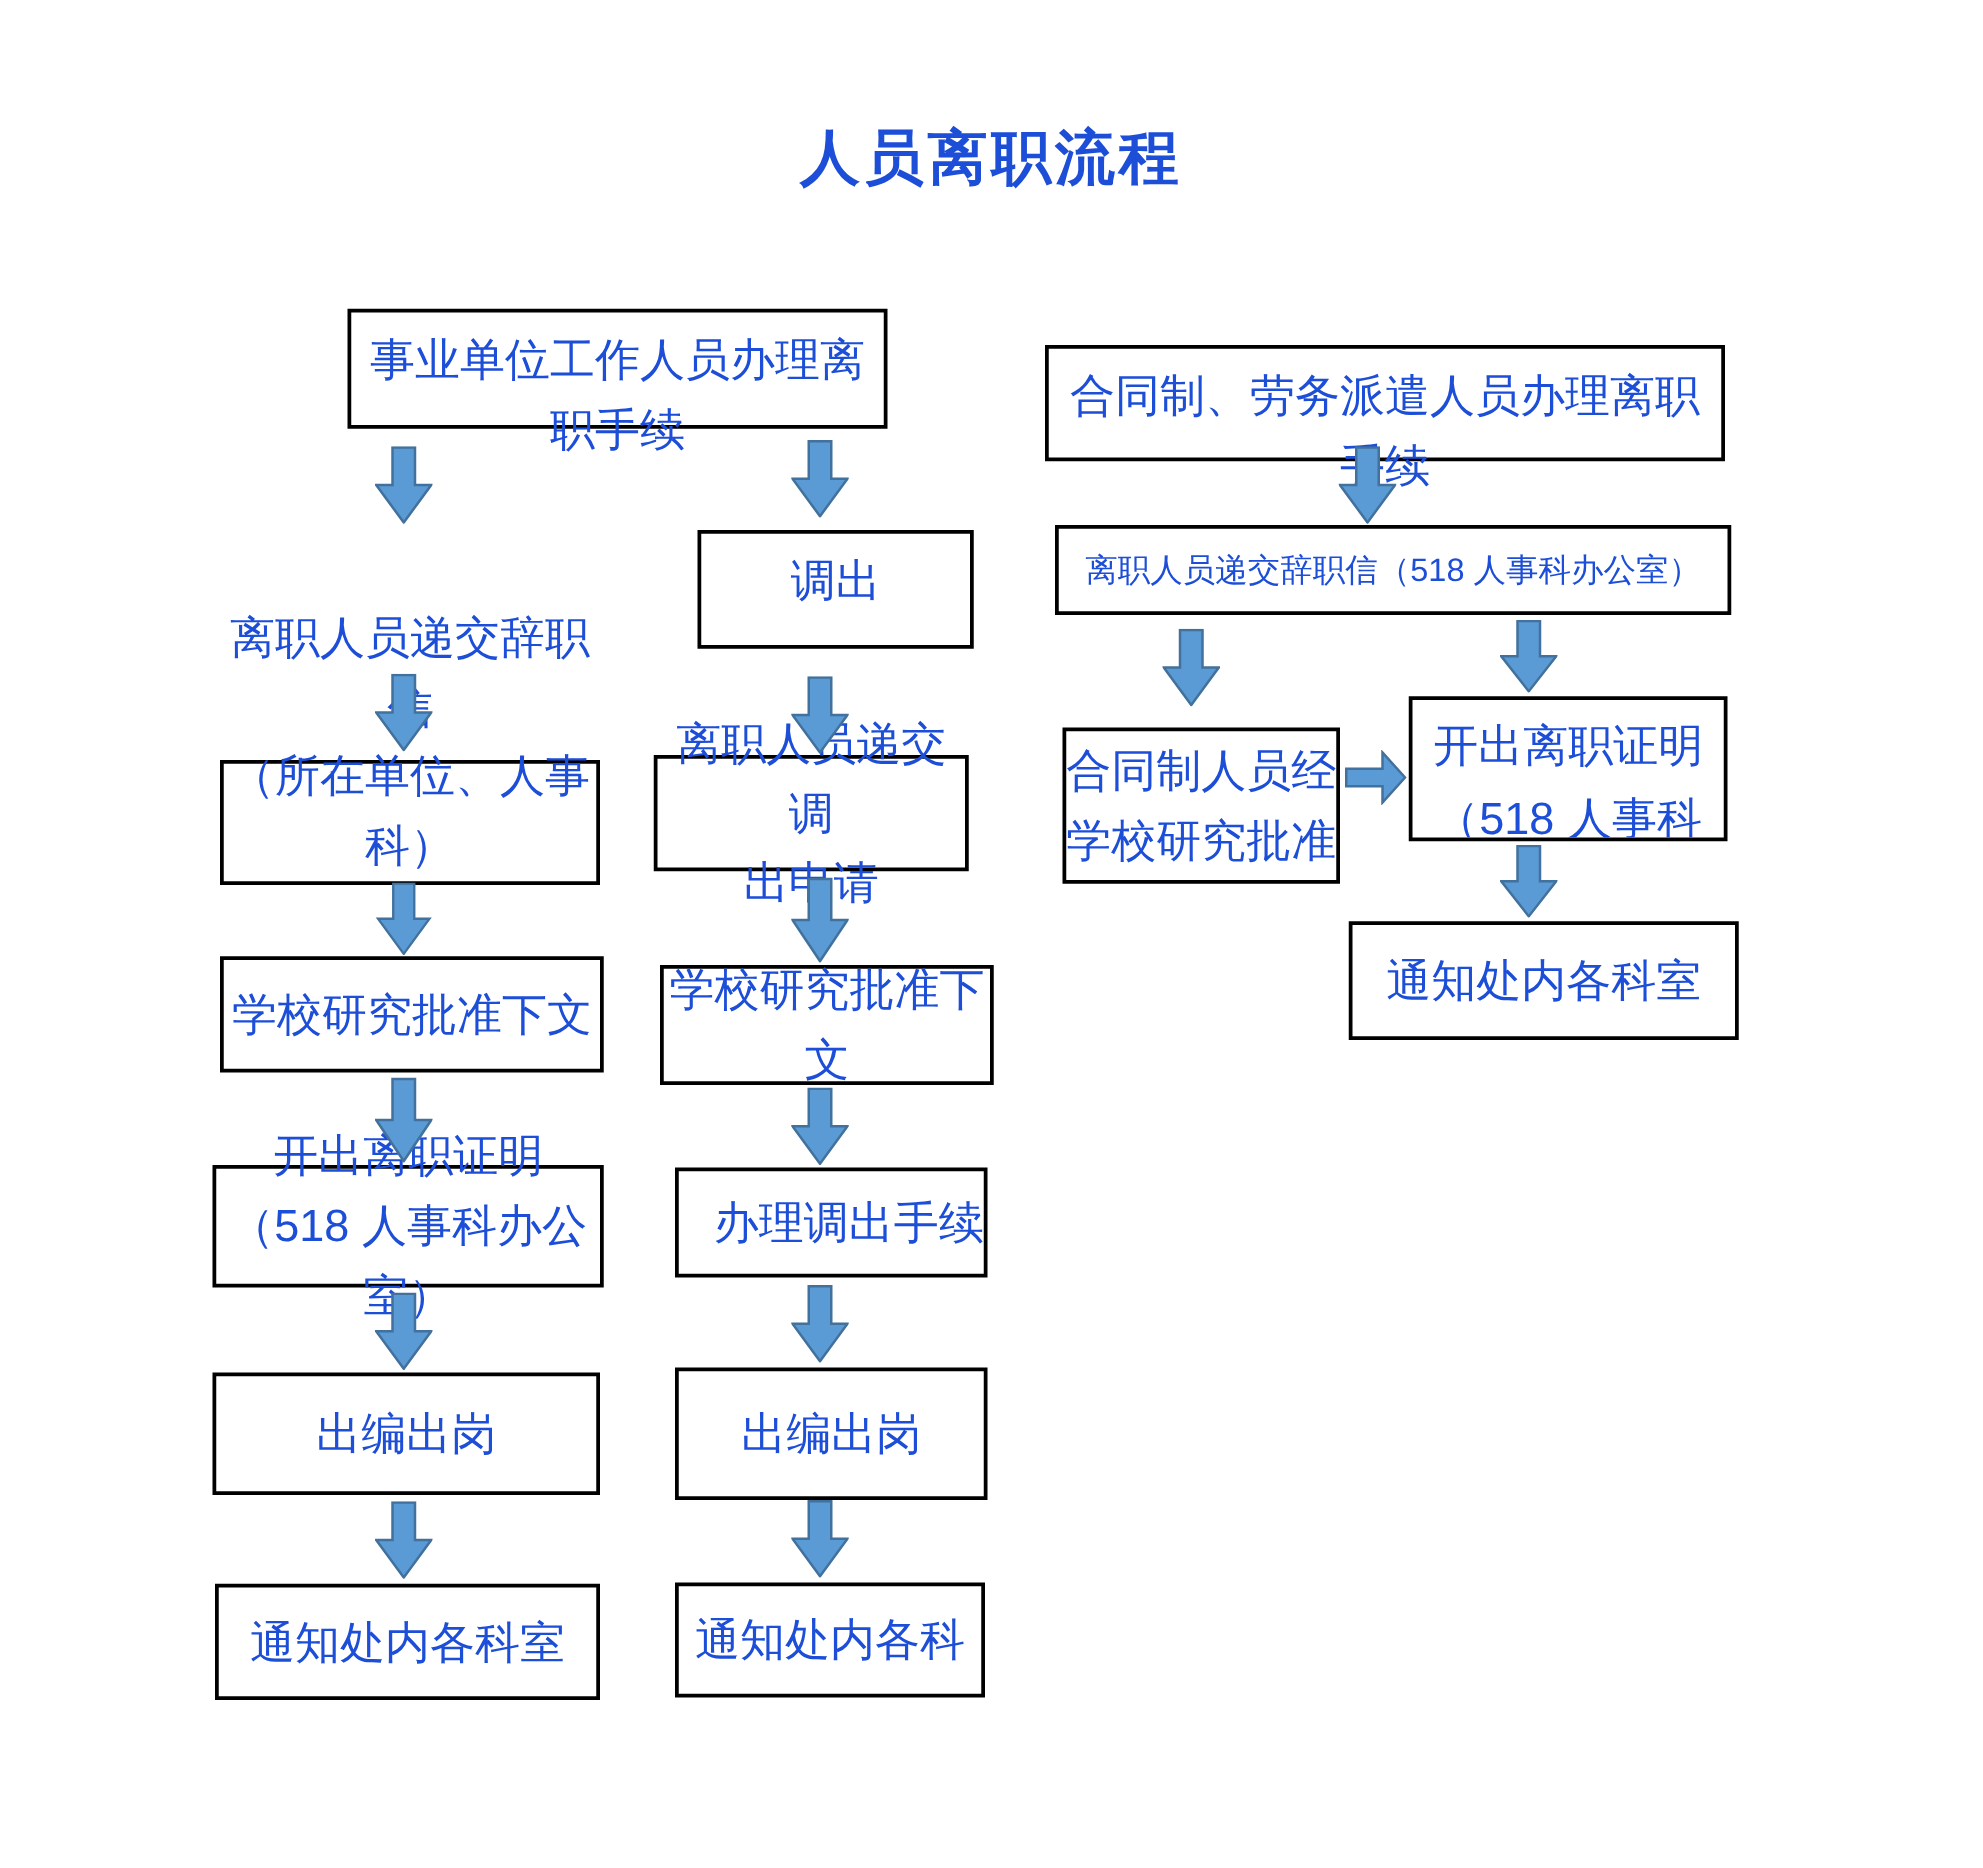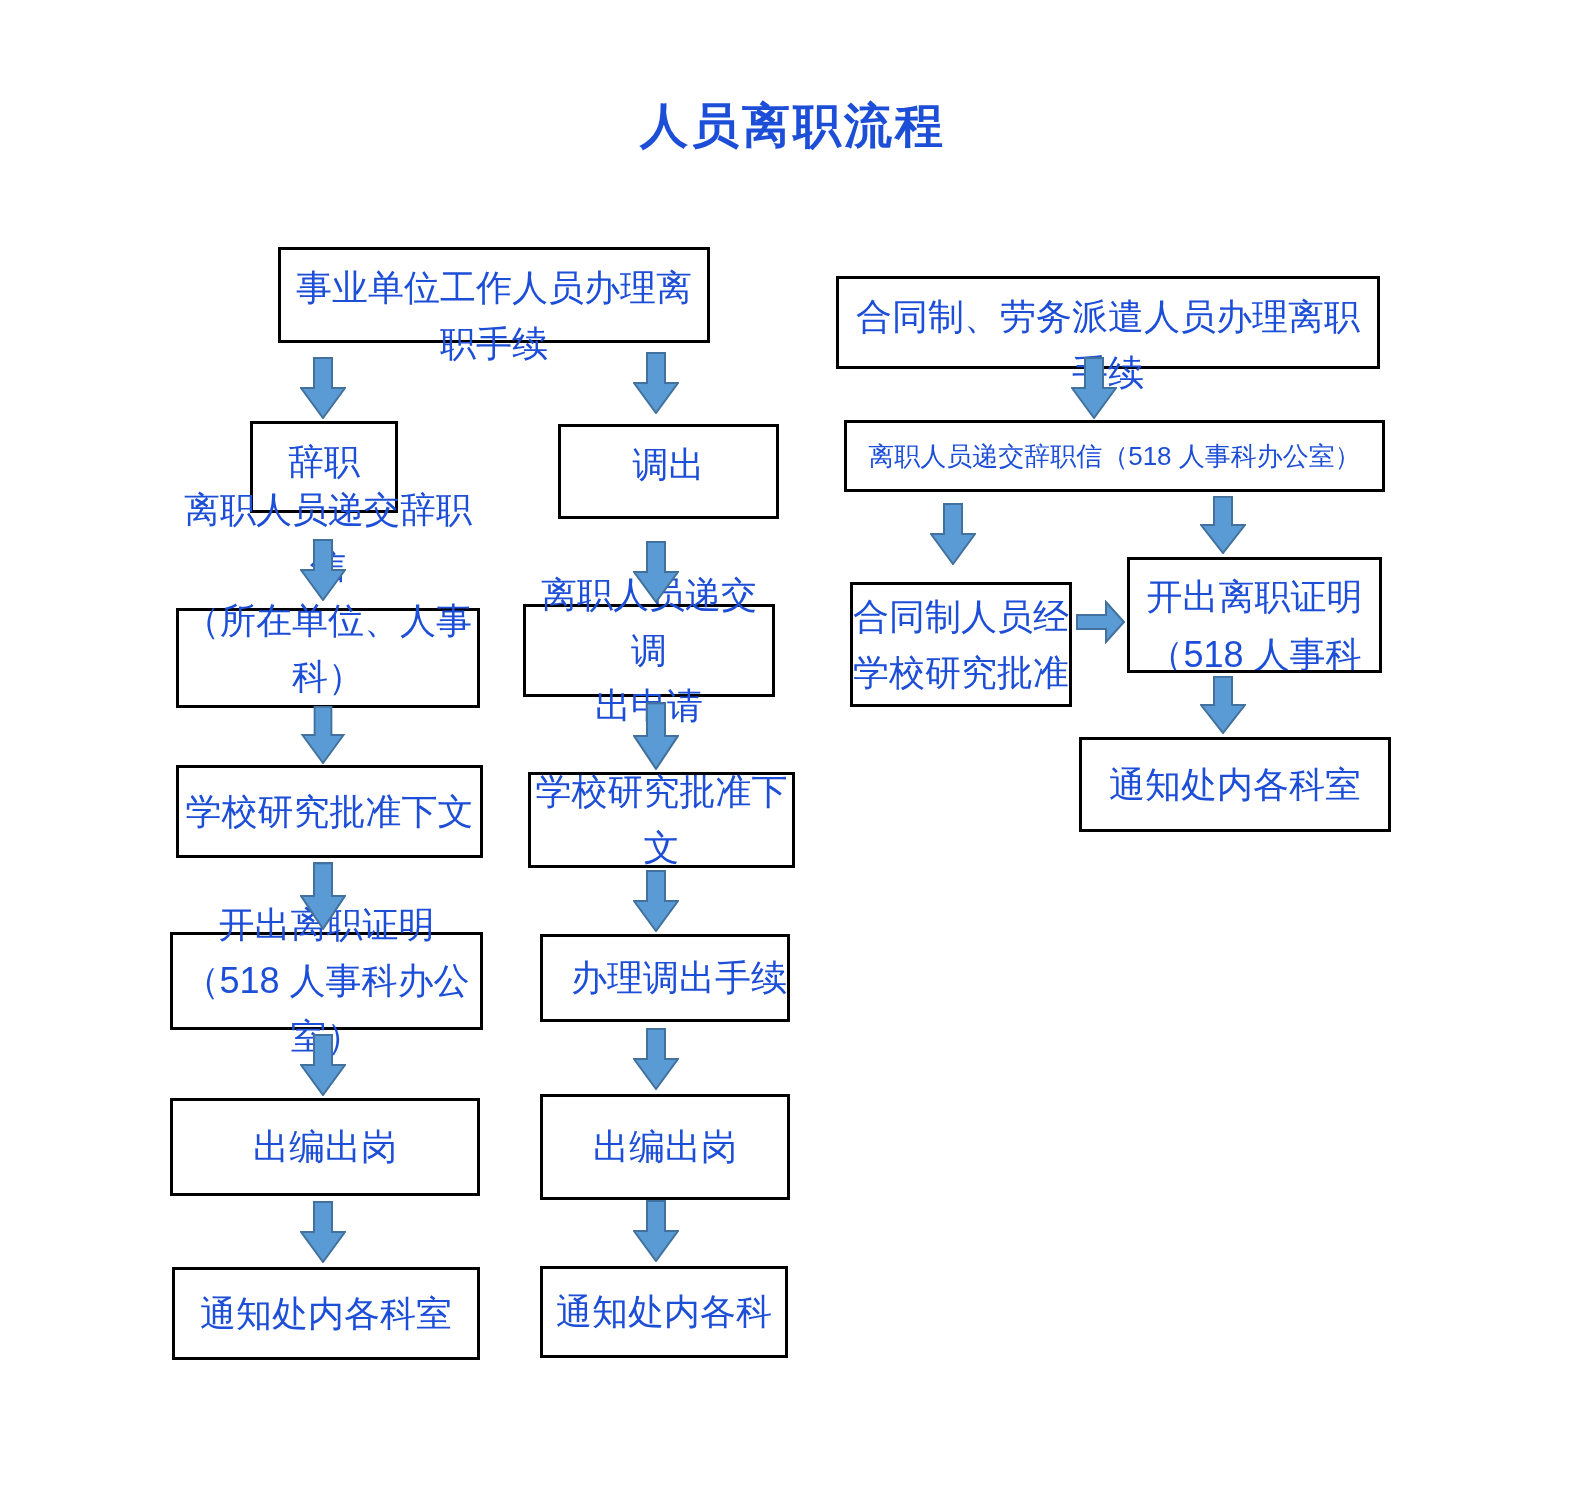--- a/index.html
+++ b/index.html
@@ -26,23 +26,20 @@
 <body>
 
 <div class="canvas">
 
   <div class="title">人员离职流程</div>
 
   <div class="node top-text" style="left:278px; top:247px; width:432px; height:96px;">
     <div>事业单位工作人员办理离职手续</div>
   </div>
 
-  <div class="node top-text" style="left:250px; top:421px; width:148px; height:92px;">
-    <div>辞职</div>
-  </div>
 
   <div class="node top-text" style="left:558px; top:424px; width:221px; height:95px;">
     <div>调出</div>
   </div>
 
   <div class="node" style="left:176px; top:608px; width:304px; height:100px;justify-content:flex-end;">
     <div>离职人员递交辞职信</div>
     <div>（所在单位、人事科）</div>
   </div>
 

